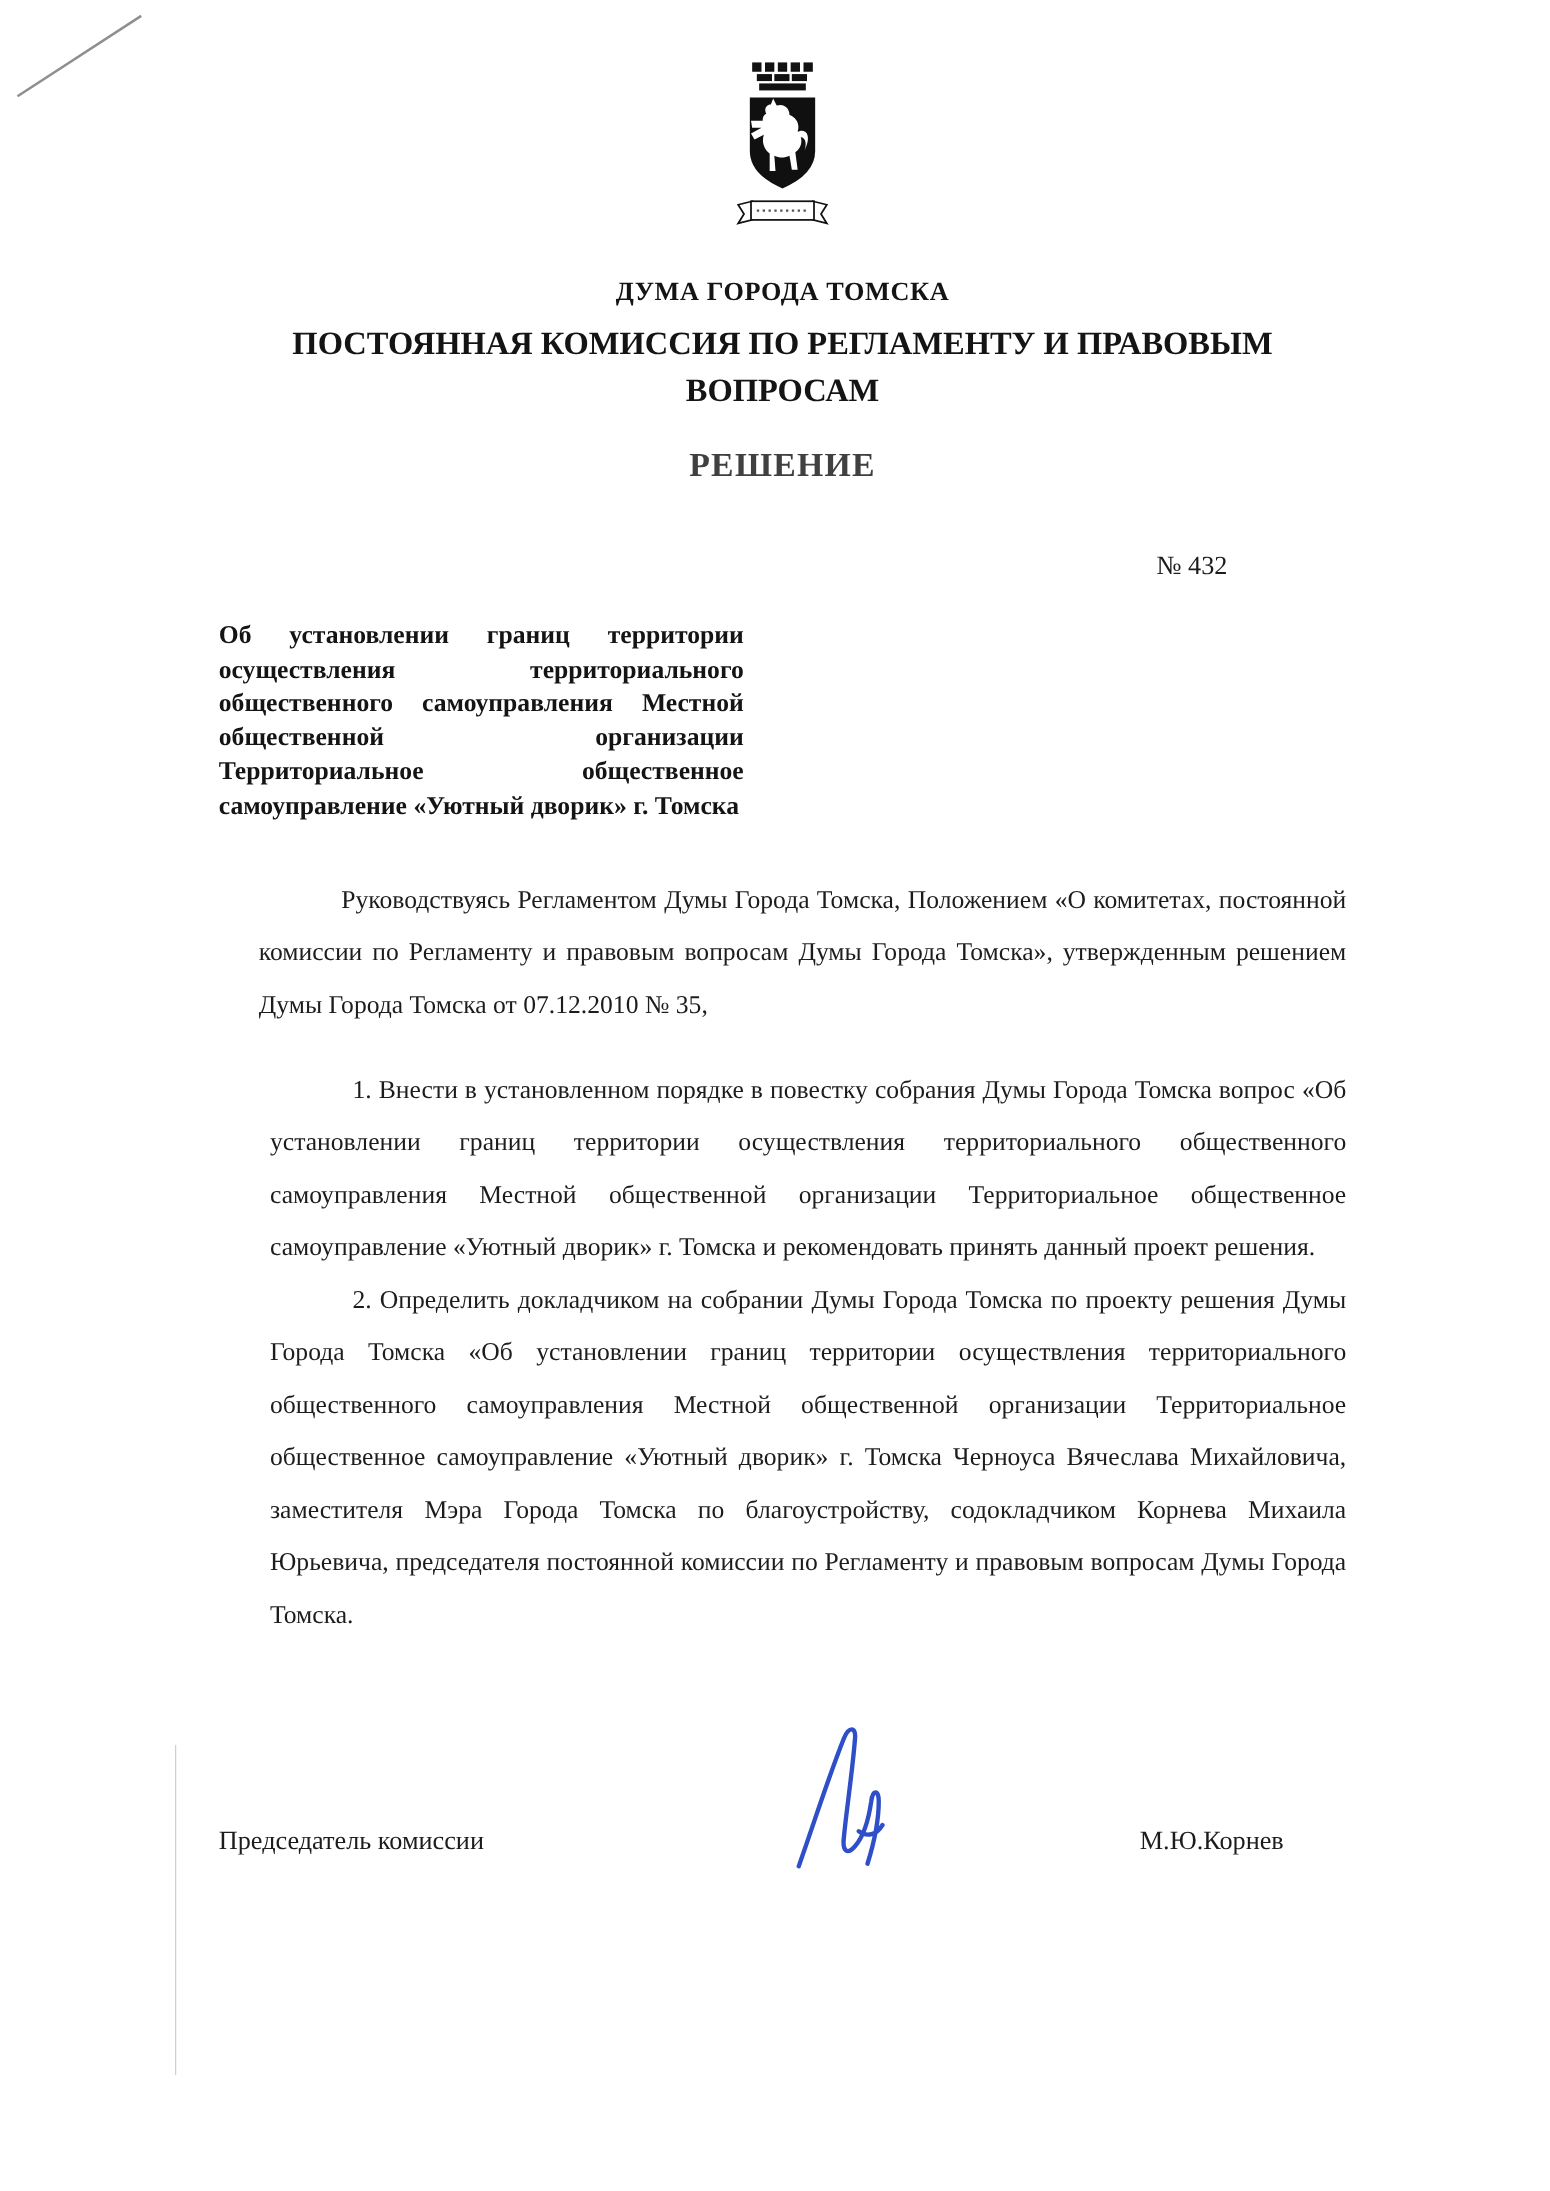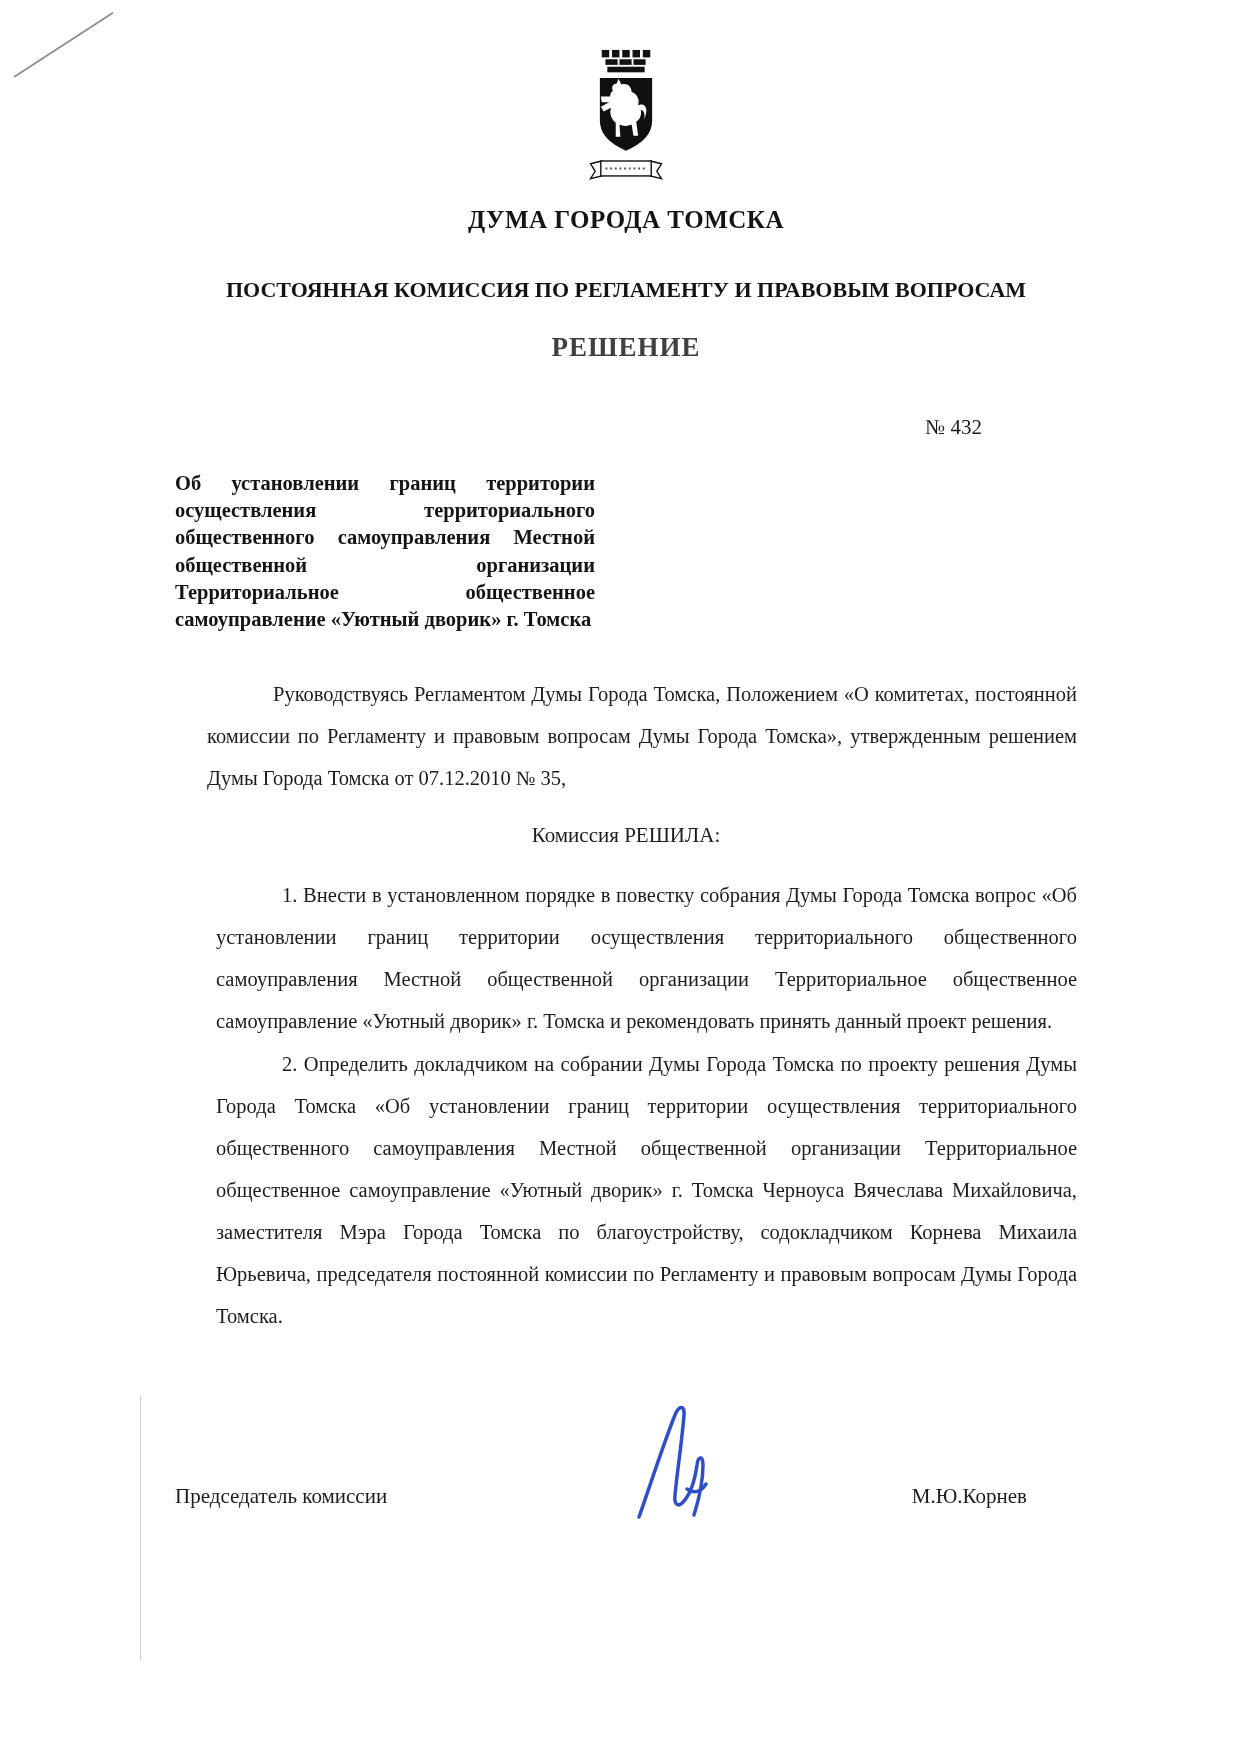--- a/index.html
+++ b/index.html
@@ -14,26 +14,26 @@
   .artifact-diagonal{
     position:absolute;left:14px;top:76px;width:118px;height:2px;
     background:#8f8f8f;transform:rotate(-33deg);transform-origin:left center;
   }
   .artifact-vline{
     position:absolute;left:140px;top:1396px;width:1px;height:264px;background:#cfcfcf;
   }
 
   .emblem-wrap{margin-top:44px;text-align:center;}
   .org-title{
-    margin-top:8px;text-align:center;font-weight:bold;font-size:25px;
+    margin-top:22px;text-align:center;font-weight:bold;font-size:21px;
     letter-spacing:.5px;color:#141414;
   }
   .commission-title{
-    margin:40px auto 0 auto;max-width:860px;text-align:center;font-weight:bold;
-    font-size:22px;line-height:1.45;color:#141414;
+    margin:10px auto 0 auto;max-width:860px;text-align:center;font-weight:bold;
+    font-size:26px;line-height:1.45;color:#141414;
   }
   .doc-type{
     margin-top:26px;text-align:center;font-weight:bold;font-size:27px;
     letter-spacing:1px;color:#404040;
   }
   .doc-number{
     margin-top:52px;text-align:right;padding-right:95px;font-size:21px;
   }
   .doc-date{
     margin-top:2px;text-align:left;font-size:21px;
@@ -106,21 +106,20 @@
 
     <div class="doc-type">РЕШЕНИЕ</div>
 
     <div class="doc-number">№ 432</div>
 
 
     <div class="subject-block">Об установлении границ территории осуществления территориального общественного самоуправления Местной общественной организации Территориальное общественное самоуправление «Уютный дворик» г. Томска</div>
 
     <p class="para preamble">Руководствуясь Регламентом Думы Города Томска, Положением «О комитетах, постоянной комиссии по Регламенту и правовым вопросам Думы Города Томска», утвержденным решением Думы Города Томска от 07.12.2010 № 35,</p>
 
-    <div class="decision-heading">Комиссия РЕШИЛА:</div>
 
     <div class="items">
       <p class="para">1. Внести в установленном порядке в повестку собрания Думы Города Томска вопрос «Об установлении границ территории осуществления территориального общественного самоуправления Местной общественной организации Территориальное общественное самоуправление «Уютный дворик» г. Томска и рекомендовать принять данный проект решения.</p>
       <p class="para">2. Определить докладчиком на собрании Думы Города Томска по проекту решения Думы Города Томска «Об установлении границ территории осуществления территориального общественного самоуправления Местной общественной организации Территориальное общественное самоуправление «Уютный дворик» г. Томска Черноуса Вячеслава Михайловича, заместителя Мэра Города Томска по благоустройству, содокладчиком Корнева Михаила Юрьевича, председателя постоянной комиссии по Регламенту и правовым вопросам Думы Города Томска.</p>
     </div>
 
     <div class="signature-row">
       <div class="signature-role">Председатель комиссии</div>
       <svg class="signature-ink" width="100" height="122" viewBox="0 0 100 122" aria-hidden="true">
         <path fill="none" stroke-width="3.5" stroke-linecap="round" stroke-linejoin="round" d="M8 116 C20 82 32 44 44 14 C48 4 54 4 53 14 C51 40 46 72 44 94 C43 104 47 107 53 100 C60 92 64 78 66 64 C67 55 72 54 72 64 C72 80 68 98 63 114 M56 88 C63 93 70 91 75 83" stroke="#2f4fc8"></path>

